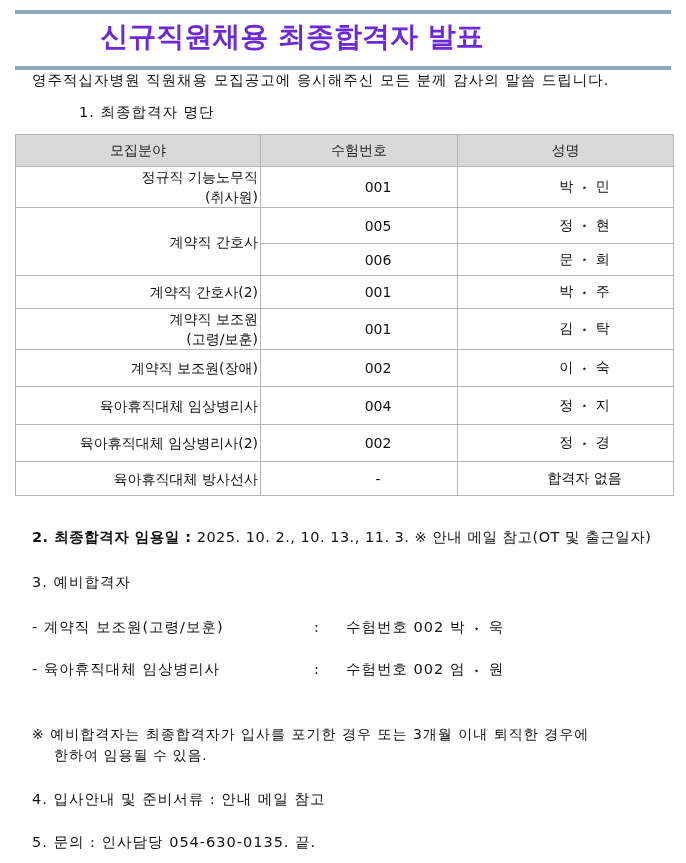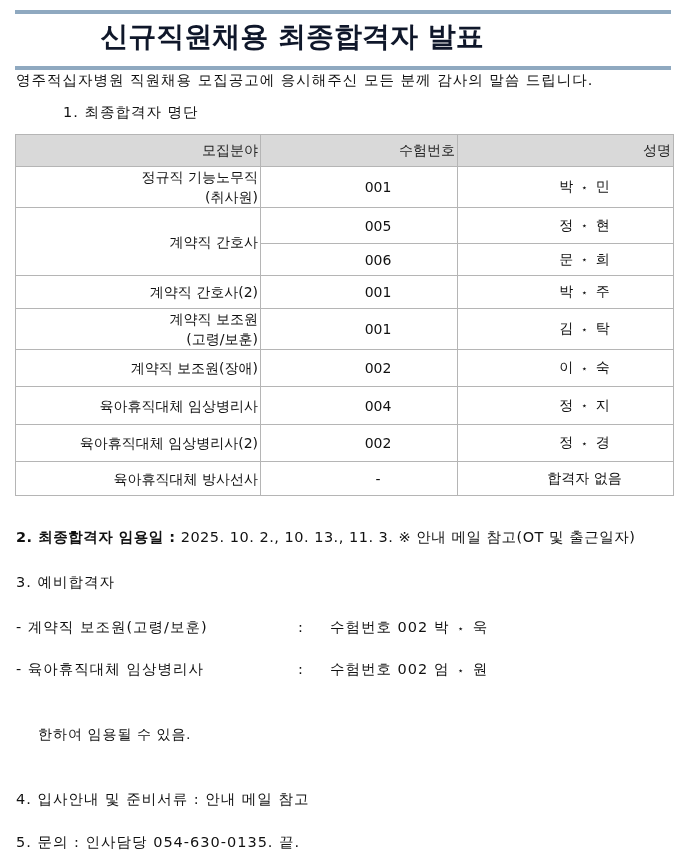--- a/index.html
+++ b/index.html
@@ -6,32 +6,32 @@
   body {
     width: 686px; height: 863px; position: relative; overflow: hidden;
     font-family: "DejaVu Sans", "Liberation Sans", sans-serif;
     color: #111111;
   }
   .bar { position: absolute; left: 15px; width: 656px; height: 4px; background: #8fa9c0; }
   .bar.top { top: 10px; }
   .bar.bottom { top: 66px; }
   .title {
     position: absolute; top: 18px; left: 0; width: 584px; text-align: center;
-    font-size: 28px; font-weight: bold; color: #0f172a; letter-spacing: 0px;
+    font-size: 28px; font-weight: bold; color: #6d28d9; letter-spacing: 0px;
     font-family: "DejaVu Sans", sans-serif;
   }
-  .line { position: absolute; left: 16px; font-size: 14.5px; white-space: nowrap; letter-spacing: 1px; }
+  .line { position: absolute; left: 32px; font-size: 14.5px; white-space: nowrap; letter-spacing: 1px; }
   .intro { top: 71px; }
   .sec1 { top: 103px; margin-left: 47px; }
   table.result {
     position: absolute; top: 134px; left: 15px; width: 658px;
     border-collapse: collapse; font-size: 14px; table-layout: fixed;
   }
   table.result th, table.result td { border: 1px solid #b5b5b5; padding: 0 2px; }
-  table.result th { background: #d9d9d9; font-weight: normal; height: 31px; text-align: right; color: #222; }
+  table.result th { background: #d9d9d9; font-weight: normal; height: 31px; text-align: center; color: #222; }
   table.result td.cat { text-align: right; line-height: 20px; }
   table.result td.num, table.result td.name { text-align: center; padding-left: 40px; }
   .star { font-size: 10px; vertical-align: middle; margin: 0 8px; }
   .sec2 { top: 528px; font-size: 14.5px; letter-spacing: 0.5px; }
   .sec2 .b { font-weight: bold; }
   .sec3 { top: 573px; }
   .res { top: 618px; }
   .res2 { top: 660px; }
   .res .cat, .res2 .cat { display: inline-block; width: 282px; }
   .res .colon, .res2 .colon { display: inline-block; width: 32px; }
@@ -112,16 +112,16 @@
 </table>
 
 <div class="line sec2"><span class="b">2. 최종합격자 임용일 :</span><span> 2025. 10. 2., 10. 13., 11. 3. ※ 안내 메일 참고(OT 및 출근일자)</span></div>
 
 <div class="line sec3">3. 예비합격자</div>
 
 <div class="line res"><span class="cat">- 계약직 보조원(고령/보훈)</span><span class="colon">:</span><span>수험번호 002 박</span><span class="star">⋆</span><span>욱</span></div>
 
 <div class="line res2"><span class="cat">- 육아휴직대체 임상병리사</span><span class="colon">:</span><span>수험번호 002 엄</span><span class="star">⋆</span><span>원</span></div>
 
-<div class="line note"><span class="indent">한하여 임용될 수 있음.</span></div>
+<div class="line note"><span>※ 예비합격자는 최종합격자가 입사를 포기한 경우 또는 3개월 이내 퇴직한 경우에</span><span class="indent">한하여 임용될 수 있음.</span></div>
 
 <div class="line sec4">4. 입사안내 및 준비서류 : 안내 메일 참고</div>
 <div class="line sec5">5. 문의 :  인사담당 054-630-0135.  끝.</div>
 
 </body></html>

